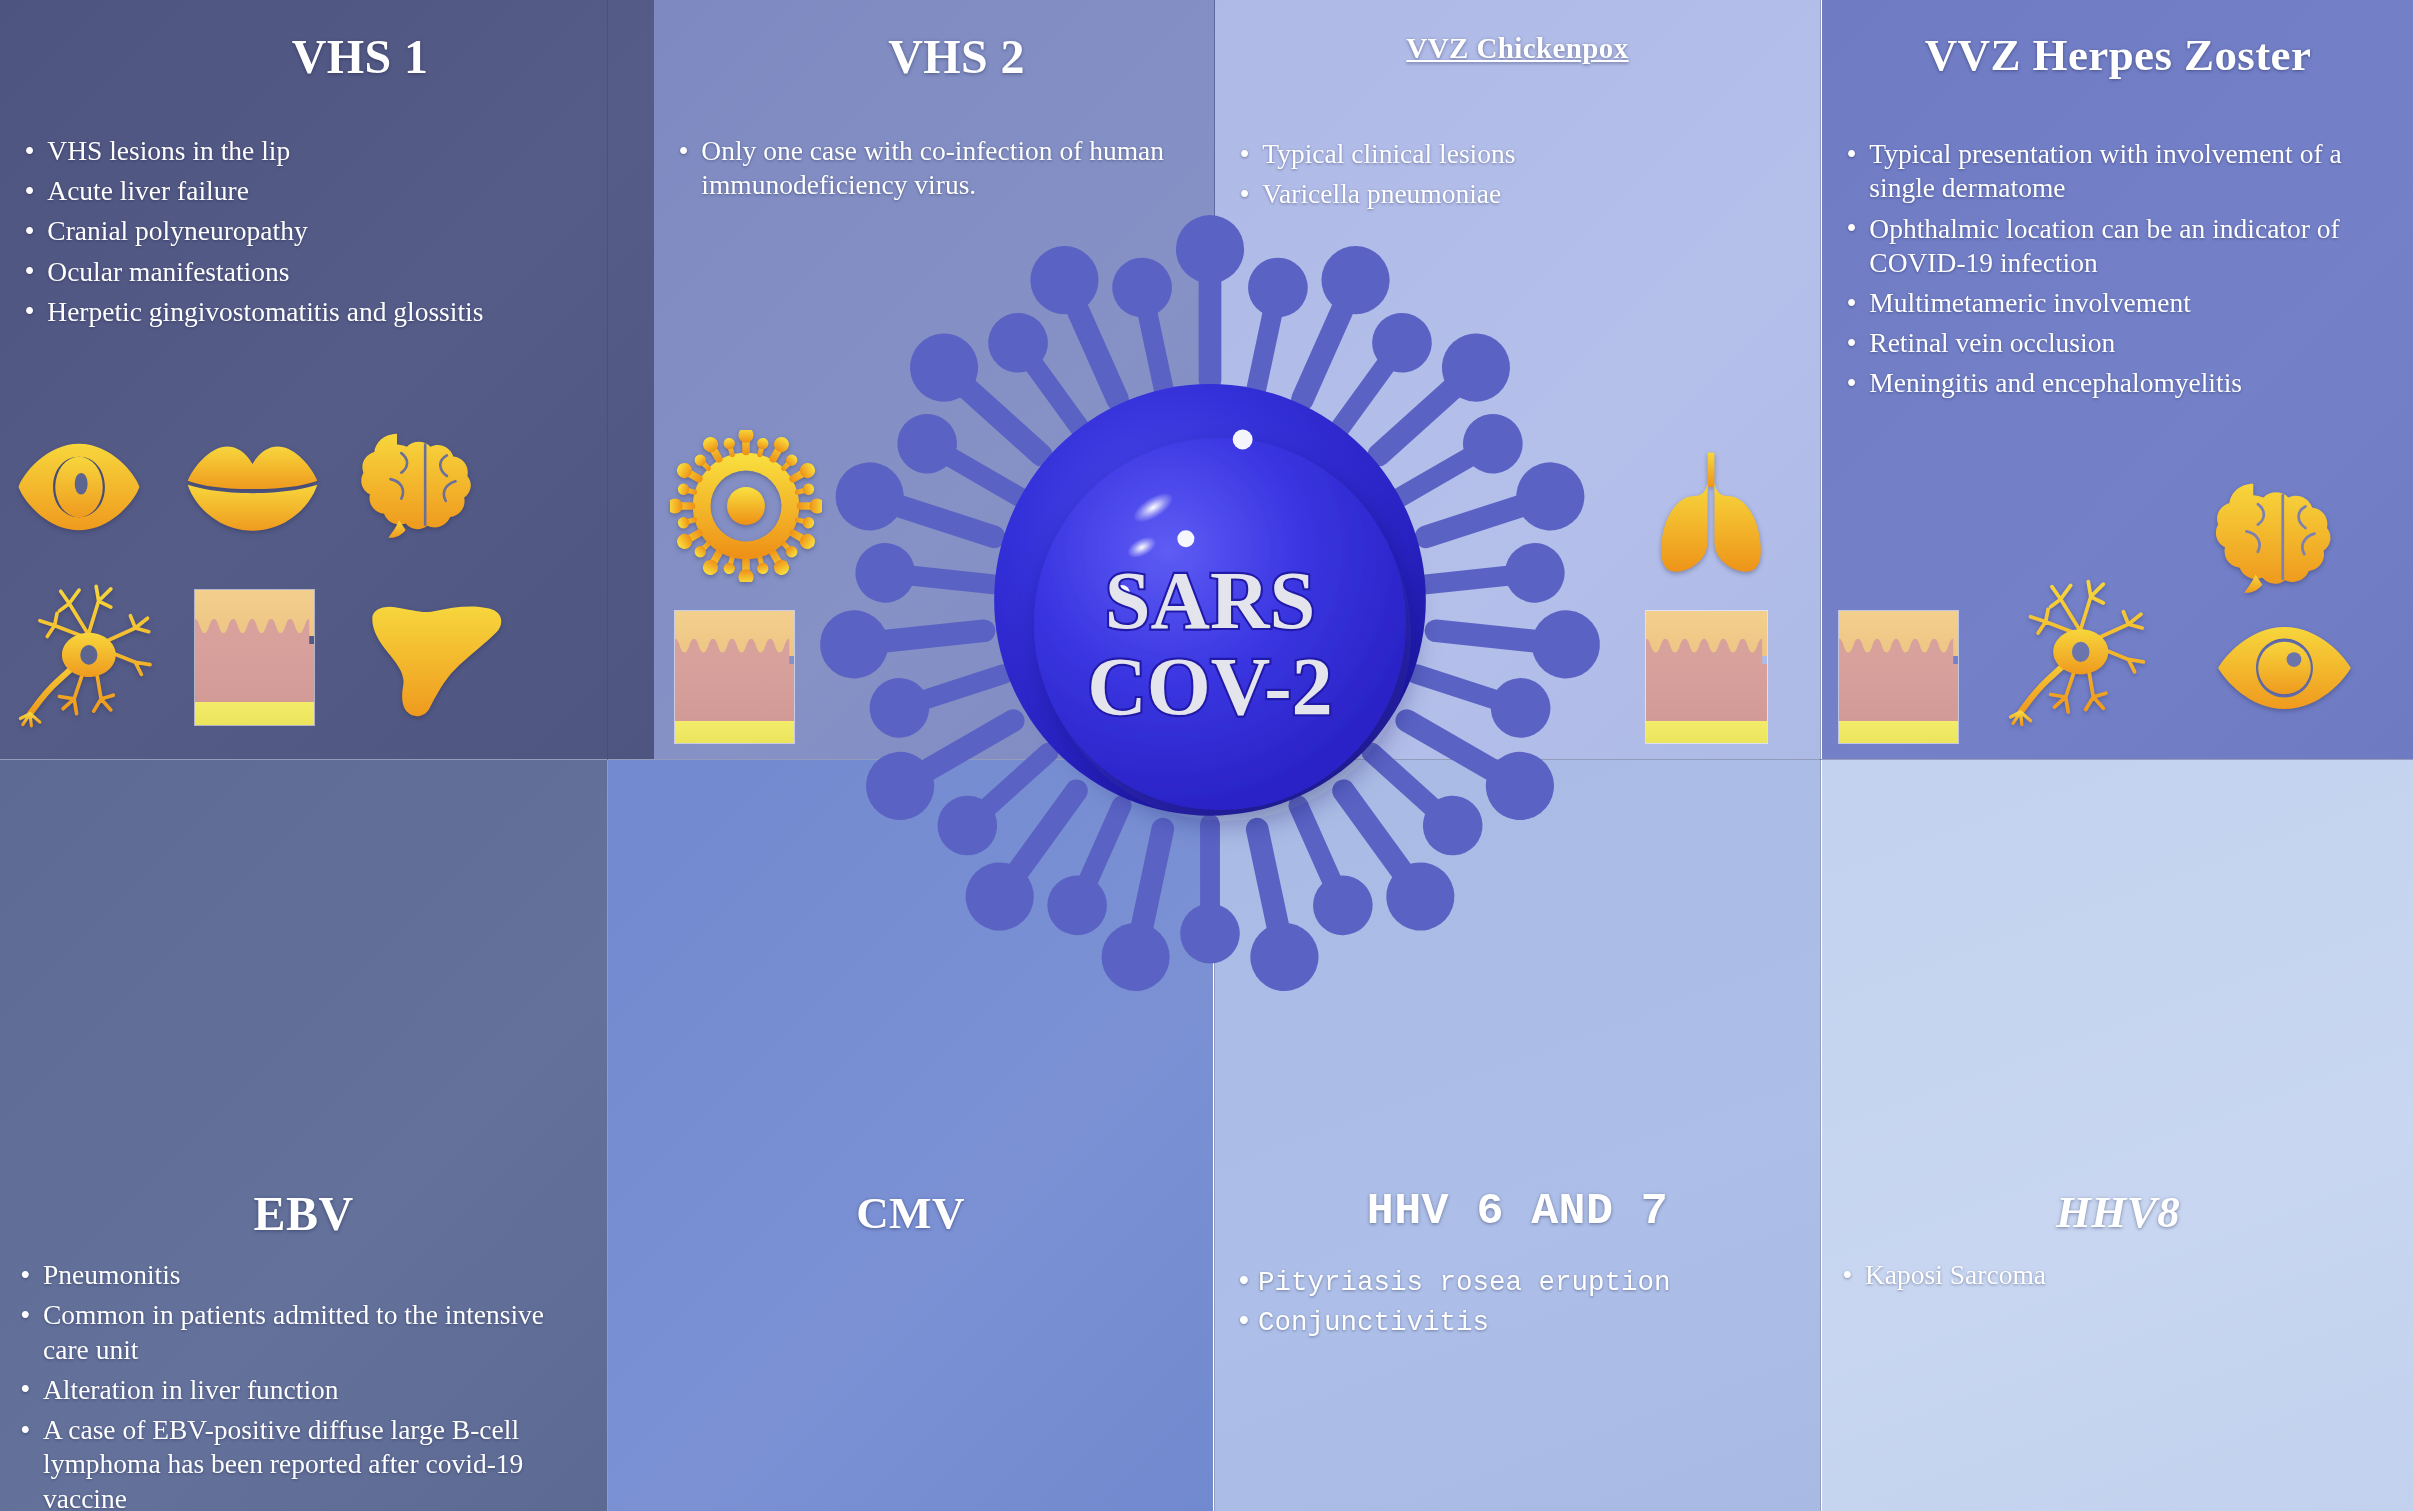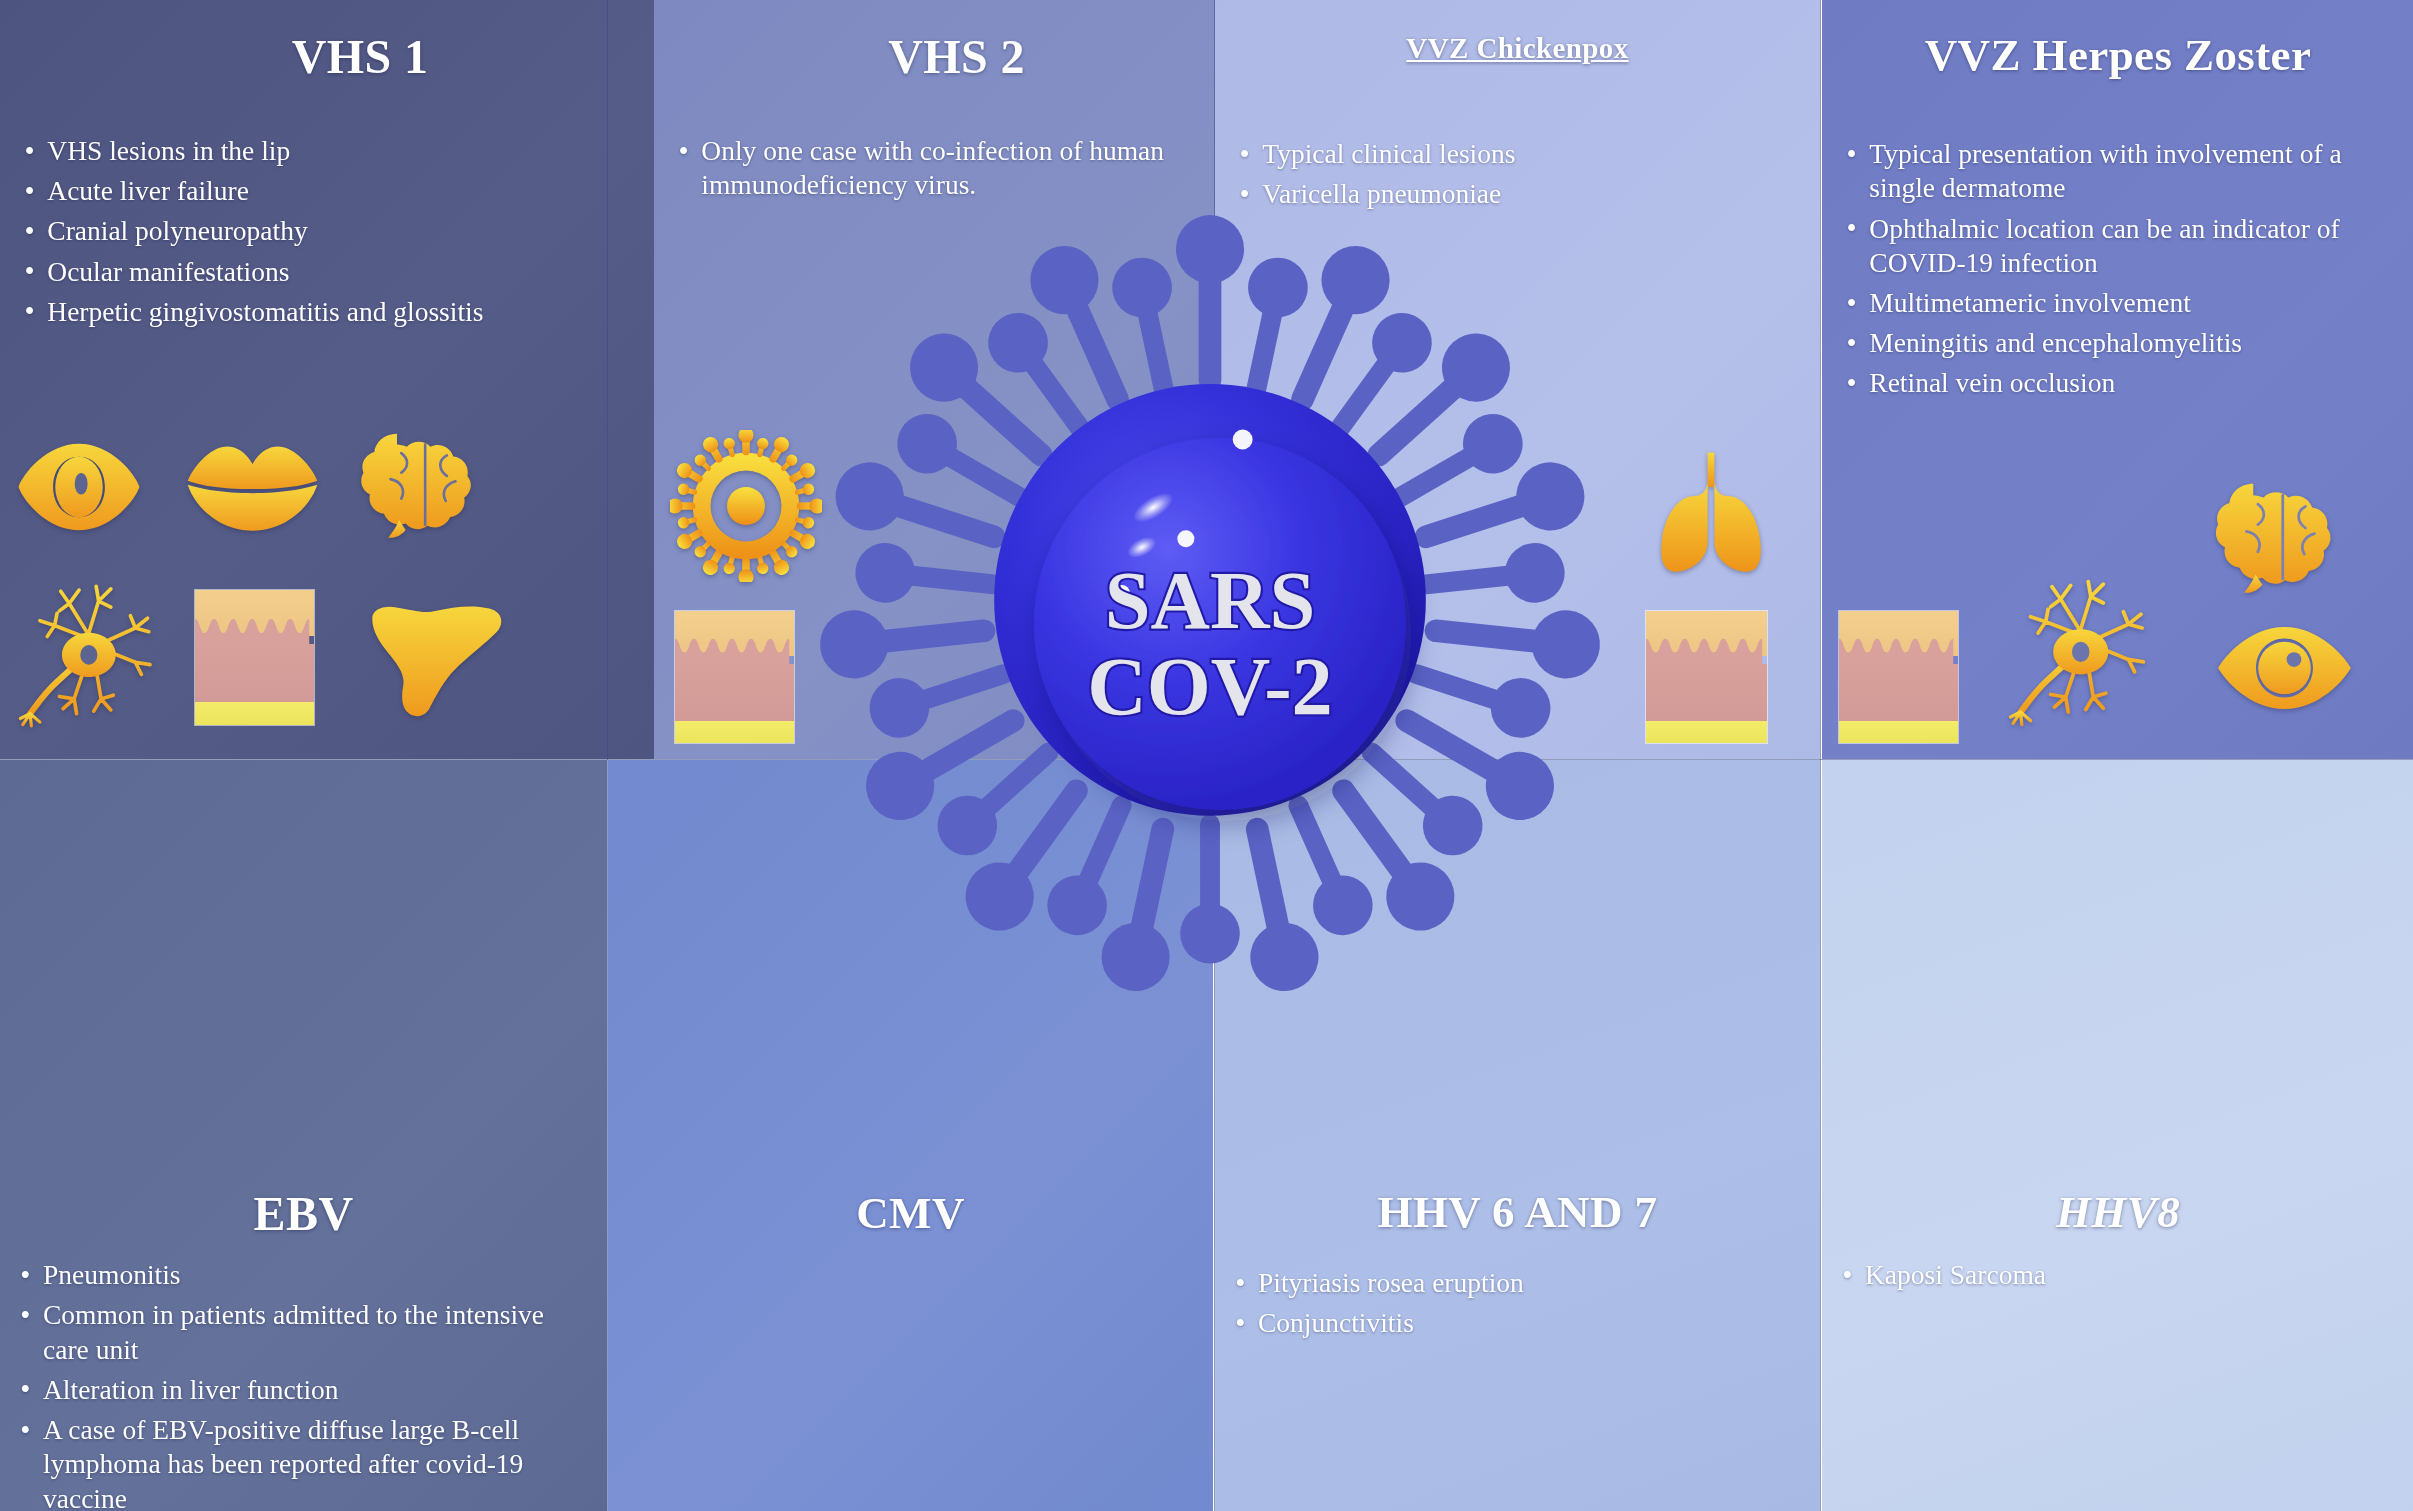--- a/index.html
+++ b/index.html
@@ -13,21 +13,21 @@
   .panel{position:absolute;box-sizing:border-box;overflow:hidden;}
 
   
   #p-vhs1   {left:0px;    top:0px;    width:720px; height:759px; background:linear-gradient(135deg,#4e5480 0%,#555c88 50%,#4e5480 100%);}
   #p-vhs2   {left:608px;  top:0px;    width:605px; height:759px; background:linear-gradient(135deg,#7d89c0 0%,#8692c6 60%,#7e8ac1 100%);margin-left:46px;}
   #p-chick  {left:1215px; top:0px;    width:605px; height:759px; background:linear-gradient(135deg,#aeb9e6 0%,#b4bfea 60%,#aebae6 100%);}
   #p-zoster {left:1822px; top:0px;    width:592px; height:759px; background:linear-gradient(135deg,#6f7cc4 0%,#7480c8 60%,#6e7bc3 100%);}
   
   #p-ebv    {left:0px;    top:760px; width:607px; height:768px; background:linear-gradient(135deg,#5d6b94 0%,#63719b 60%,#5c6a93 100%);}
   #p-cmv    {left:608px;  top:760px; width:605px; height:751px; background:linear-gradient(135deg,#7289cf 0%,#7b91d4 60%,#7189ce 100%);}
-  #p-hhv67  {left:1215px; top:760px; width:605px; height:751px; background:linear-gradient(160deg,#a9bae4 0%,#adbfe8 60%,#a8b9e3 100%);}
+  #p-hhv67  {left:1215px; top:760px; width:605px; height:751px; background:linear-gradient(160deg,#a9bae4 0%,#adbfe8 60%,#a8b9e3 100%);font-family:Liberation Mono, monospace;}
   #p-hhv8   {left:1822px; top:760px; width:592px; height:751px; background:linear-gradient(160deg,#c3d2ee 0%,#c8d6f1 60%,#c2d1ed 100%);}
 
   .divider{position:absolute;background:#3b4a84;opacity:.55;}
   #dv1{left:607px;top:0;width:1.4px;height:1511px;}
   #dv2{left:1214px;top:0;width:1.4px;height:1511px;}
   #dv3{left:1820px;top:0;width:1.4px;height:1511px;}
   #dh1{left:0;top:759px;width:2413px;height:1.4px;}
 
   
   .ptitle{
@@ -321,22 +321,22 @@
       <div class="sub"></div>
     </div>
   </div>
 
   <div class="panel" id="p-zoster">
     <div class="ptitle" id="t-zoster">VVZ Herpes Zoster</div>
     <ul class="bul" id="l-zoster">
       <li>Typical presentation with involvement of a single dermatome</li>
       <li>Ophthalmic location can be an indicator of COVID-19 infection</li>
       <li>Multimetameric involvement</li>
+      <li>Retinal vein occlusion</li>
       <li>Meningitis and encephalomyelitis</li>
-      <li>Retinal vein occlusion</li>
     </ul>
 
     <div class="skin" style="left:16px;top:610px;width:121px;height:134px;">
       <div class="epi"></div>
       <svg class="wave" viewBox="0 0 100 30" preserveAspectRatio="none" style="top:16%;height:26%;">
         <path d="M0 30V6c4 0 4 12 8 12s4-12 8-12 4 12 8 12 4-12 8-12 4 12 8 12 4-12 8-12 4 12 8 12 4-12 8-12 4 12 8 12 4-12 8-12 4 12 8 12 4-12 8-12v24z" fill="#d8a19c"></path>
       </svg>
       <div style="position:absolute;left:0;top:40%;width:100%;height:45%;background:linear-gradient(180deg,#d8a19c 0%,#d19a96 100%);"></div>
       <div class="sub"></div>
     </div>

